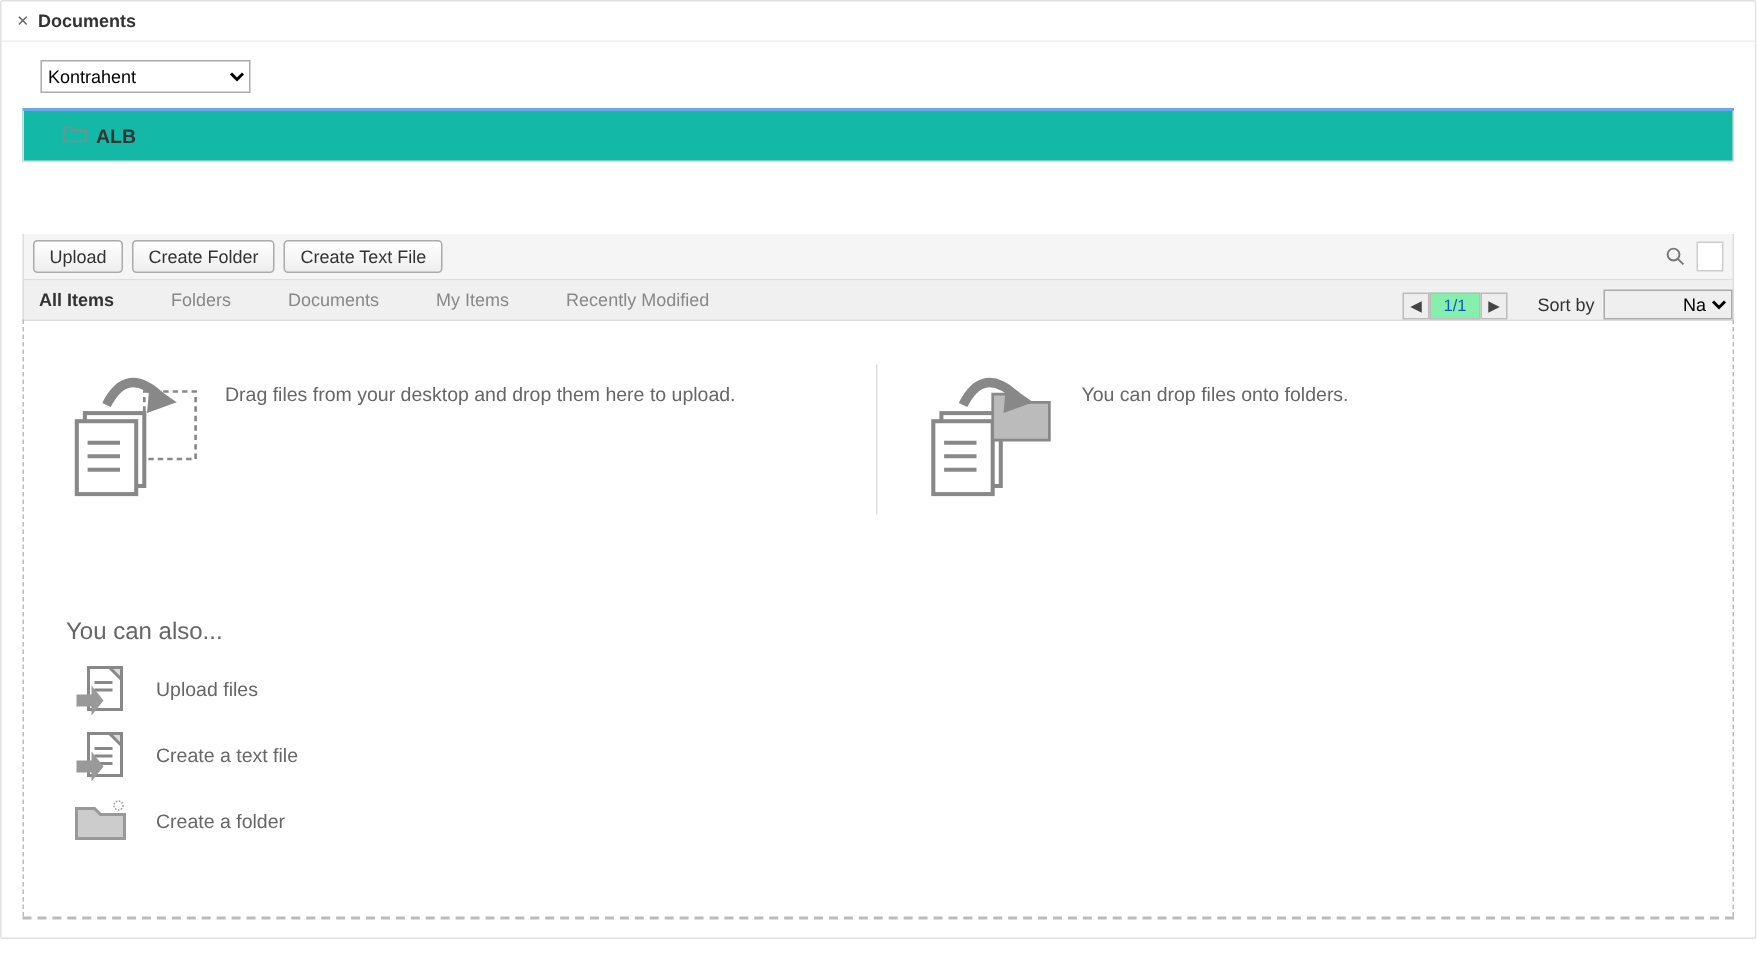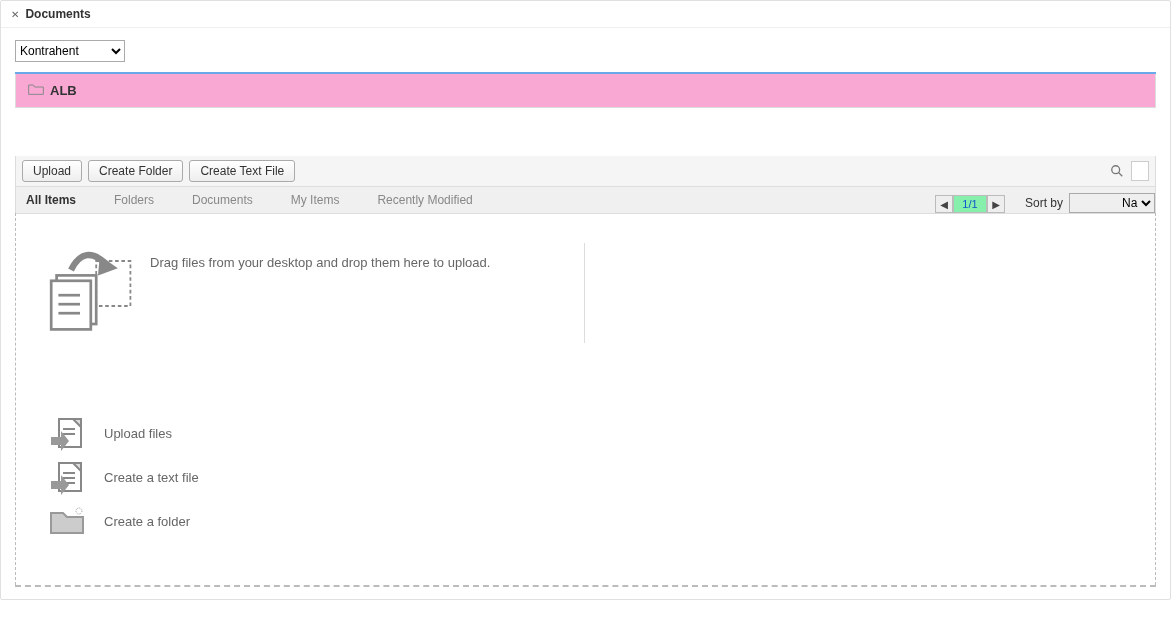--- a/index.html
+++ b/index.html
@@ -32,40 +32,41 @@
     font-size: 12px;
     color: #333;
   }
   .panel-body {
     padding: 12px 14px;
   }
   .selector-row {
     margin-bottom: 10px;
   }
   select.type-select {
-    width: 110px;
+    width: 140px;
     height: 22px;
     font-size: 12px;
     border: 1px solid #aaa;
     background: #fff;
+    margin-left: 12px;
   }
   .content-frame {
     border-top: 2px solid #6aa9e9;
     border-bottom: 2px dashed #bbb;
     border-left: none;
     border-right: none;
   }
   .breadcrumb-bar {
-    padding: 8px 12px;
+    padding: 8px 26px;
     border: 1px solid #ddd;
     border-top: none;
     display: flex;
     align-items: center;
     gap: 6px;
-    background: #f9a8d4;
+    background: #14b8a6;
   }
   .breadcrumb-bar svg { width: 16px; height: 14px; }
   .breadcrumb-bar .crumb {
     font-weight: bold;
     font-size: 13px;
     color: #333;
   }
   .toolbar {
     background: #f5f5f5;
     border: 1px solid #ddd;
@@ -283,23 +284,39 @@
                 <rect x="58" y="20" width="38" height="50" fill="none" stroke="#888" stroke-width="2" stroke-dasharray="4 3"></rect>
                 <path d="M30 30 Q45 0 70 24" fill="none" stroke="#888" stroke-width="7"></path>
                 <polygon points="62,14 82,28 60,36" fill="#888"></polygon>
               </svg>
             </span>
             <div class="drop-desc">Drag files from your desktop and drop them here to upload.</div>
           </div>
 
           <div class="divider"></div>
 
+          <div class="drop-col">
+            <span class="ico-box" style="width:90px">
+              <svg width="90" height="90" viewBox="0 0 100 100">
+                <rect x="14" y="36" width="44" height="54" fill="#fff" stroke="#888" stroke-width="3"></rect>
+                <rect x="8" y="42" width="44" height="54" fill="#fff" stroke="#888" stroke-width="3"></rect>
+                <line x1="16" y1="58" x2="40" y2="58" stroke="#888" stroke-width="3"></line>
+                <line x1="16" y1="68" x2="40" y2="68" stroke="#888" stroke-width="3"></line>
+                <line x1="16" y1="78" x2="40" y2="78" stroke="#888" stroke-width="3"></line>
+                <path d="M52 22 h18 l6 6 h18 v28 H52 Z" fill="#bbb" stroke="#888" stroke-width="2"></path>
+                <path d="M30 30 Q45 0 70 24" fill="none" stroke="#888" stroke-width="7"></path>
+                <polygon points="62,14 82,28 60,36" fill="#888"></polygon>
+              </svg>
+            </span>
+            <div class="drop-desc">You can drop files onto folders.</div>
+          </div>
         </div>
 
         <div class="also-block">
+          <h3>You can also...</h3>
 
           <div class="also-item">
             <span class="ico-box">
               <svg width="40" height="40" viewBox="0 0 40 40">
                 <rect x="12" y="6" width="22" height="28" fill="#fff" stroke="#888" stroke-width="2"></rect>
                 <polygon points="34,6 34,14 26,6" fill="#ddd" stroke="#888" stroke-width="2"></polygon>
                 <line x1="16" y1="16" x2="28" y2="16" stroke="#888" stroke-width="2"></line>
                 <line x1="16" y1="21" x2="28" y2="21" stroke="#888" stroke-width="2"></line>
                 <polygon points="4,24 14,24 14,18 22,28 14,38 14,32 4,32" fill="#999"></polygon>
               </svg>

